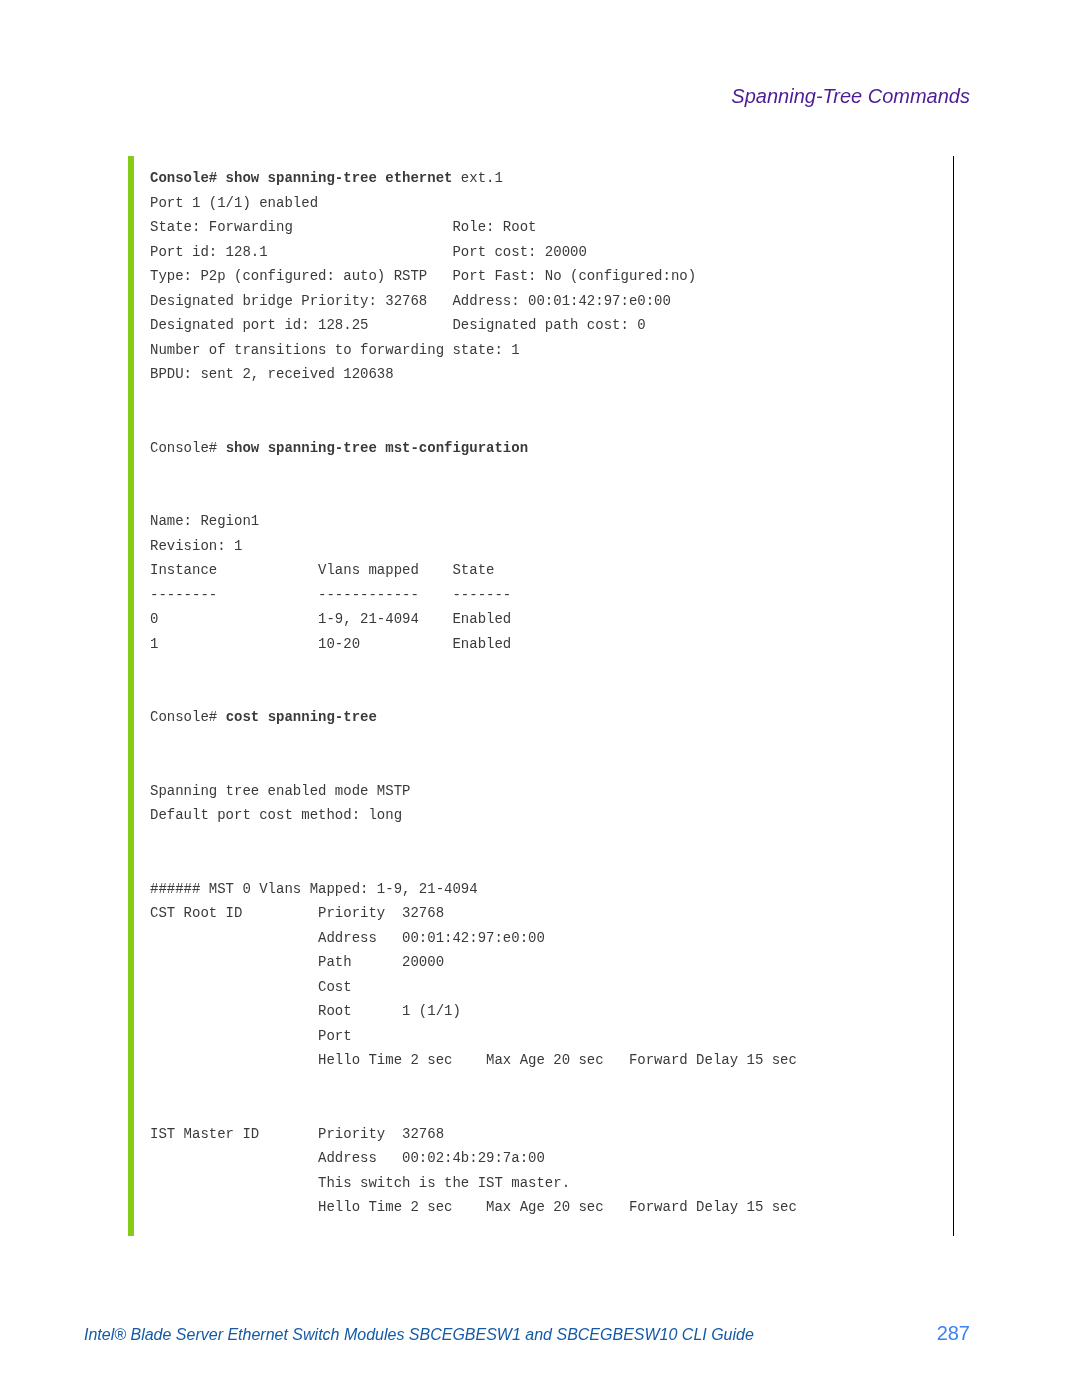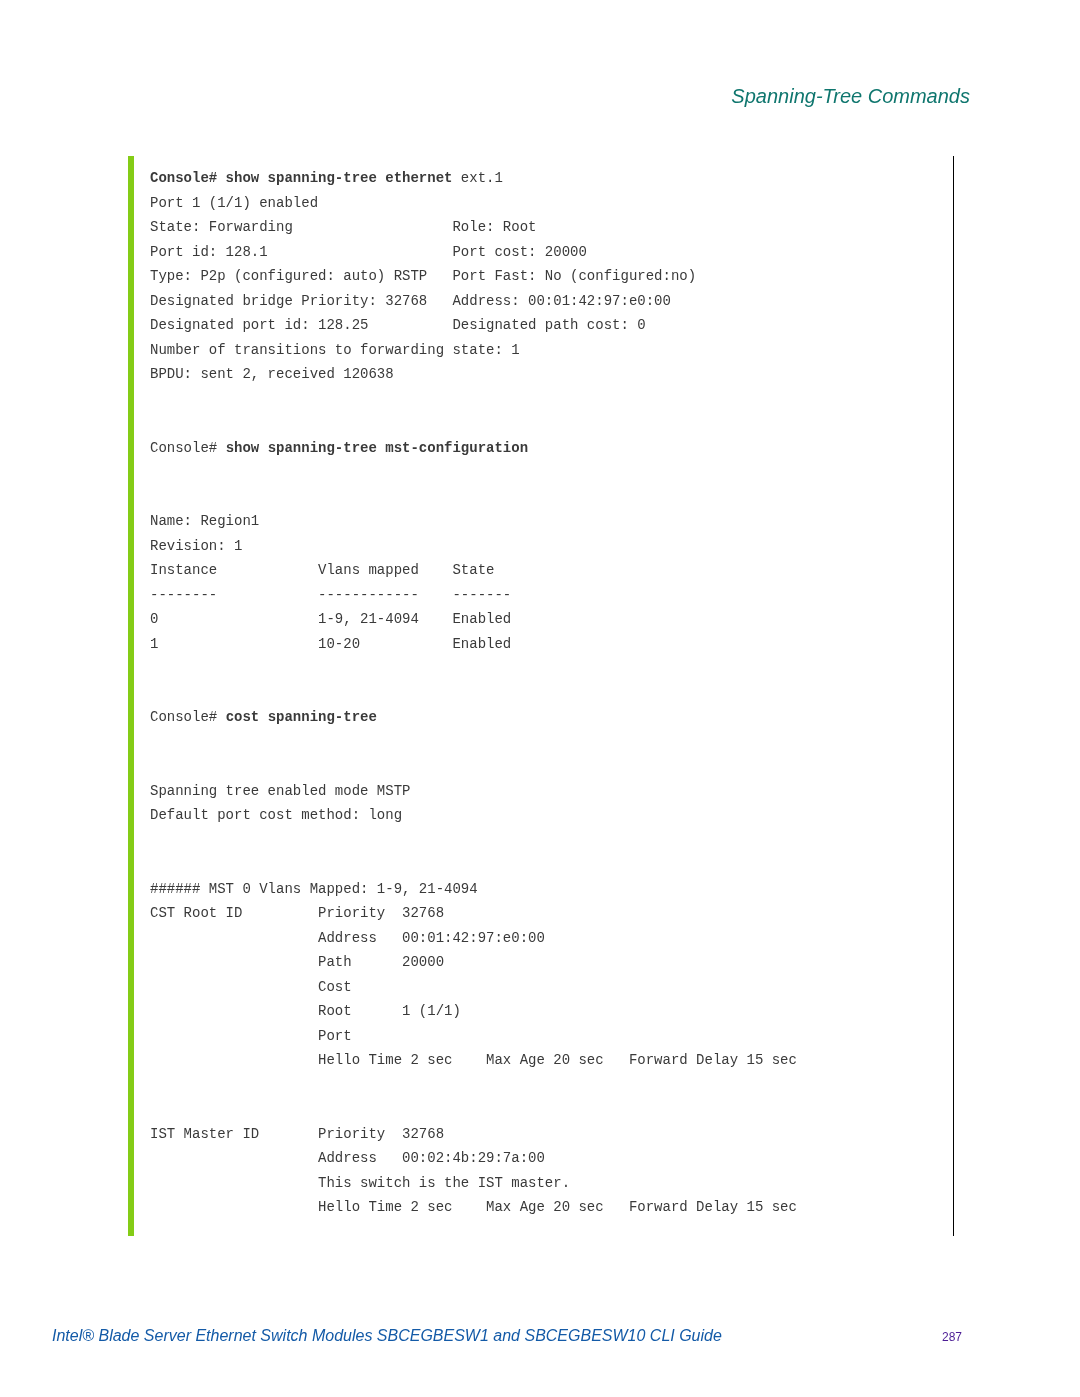--- a/index.html
+++ b/index.html
@@ -13,56 +13,56 @@
     width: 1080px;
     height: 1397px;
     position: relative;
     box-sizing: border-box;
     padding: 85px 110px 0 128px;
   }
   .chapter-title {
     text-align: right;
     font-style: italic;
     font-size: 20px;
-    color: #0f766e;
+    color: #4c1d95;
     font-family: Arial, Helvetica, sans-serif;
     margin-bottom: 48px;
   }
   .term-block {
     border-left: 6px solid #84cc16;
     border-right: 1px solid #000;
     padding: 10px 16px 16px 16px;
     font-family: "Courier New", Courier, monospace;
     font-size: 14px;
     line-height: 1.75;
     color: #3a3a3a;
     white-space: pre;
     box-sizing: border-box;
     width: 826px;
   }
   .term-block .b { font-weight: bold; }
   .footer {
     position: absolute;
     left: 0;
-    right: 8px;
+    right: 0;
     bottom: 52px;
     display: flex;
     justify-content: space-between;
     align-items: baseline;
-    padding: 0 110px 0 52px;
+    padding: 0 110px 0 84px;
   }
   .footer-left {
     font-style: italic;
     color: #135aa7;
     font-size: 16px;
     font-family: Arial, Helvetica, sans-serif;
   }
   .footer-right {
-    color: #4c1d95;
-    font-size: 12px;
+    color: #3b82f6;
+    font-size: 20px;
     font-family: Arial, Helvetica, sans-serif;
   }
 </style>
 </head>
 <body>
 
 <div class="page">
 
   <div class="chapter-title">Spanning-Tree Commands</div>
 

